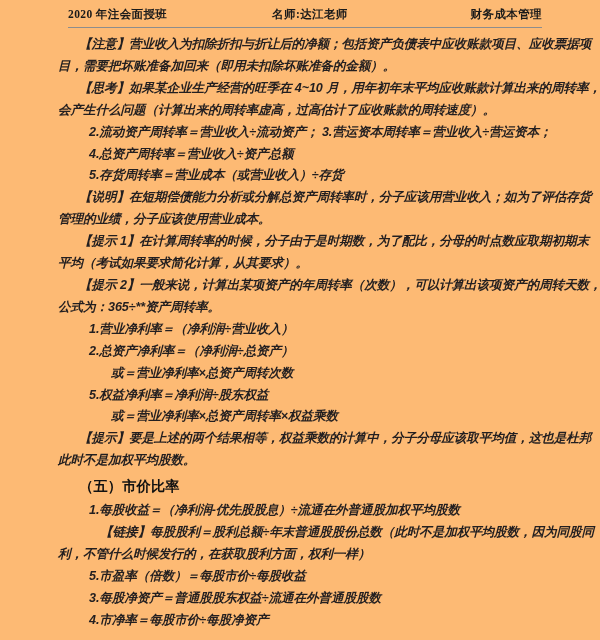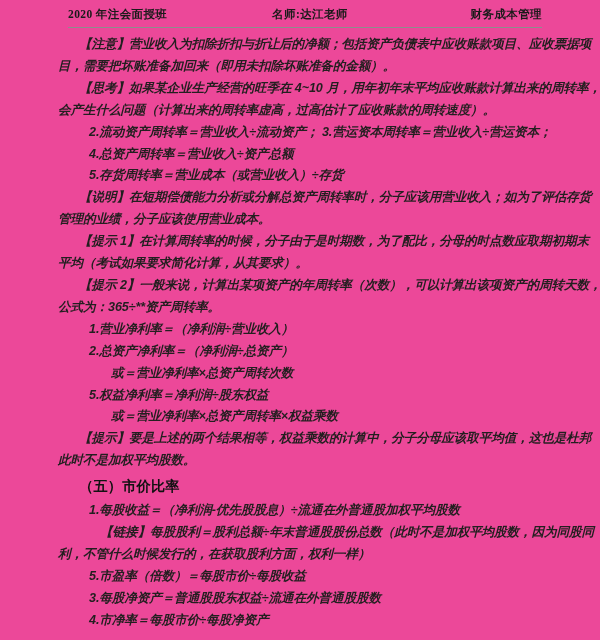--- a/index.html
+++ b/index.html
@@ -14,21 +14,21 @@
     overflow: hidden;
     font-family: "Liberation Sans", "DejaVu Sans", sans-serif;
     color: #231f20;
   }
   .page {
     position: relative;
     width: 600px;
     height: 640px;
     box-sizing: border-box;
     padding: 0;
-    background: #ec4899;
+    background: #fdba74;
   }
 
   
   .header {
     display: flex;
     align-items: baseline;
     margin: 0;
     padding: 7px 58px 0 68px;
     font-family: "Liberation Serif", "DejaVu Serif", serif;
     font-weight: bold;

